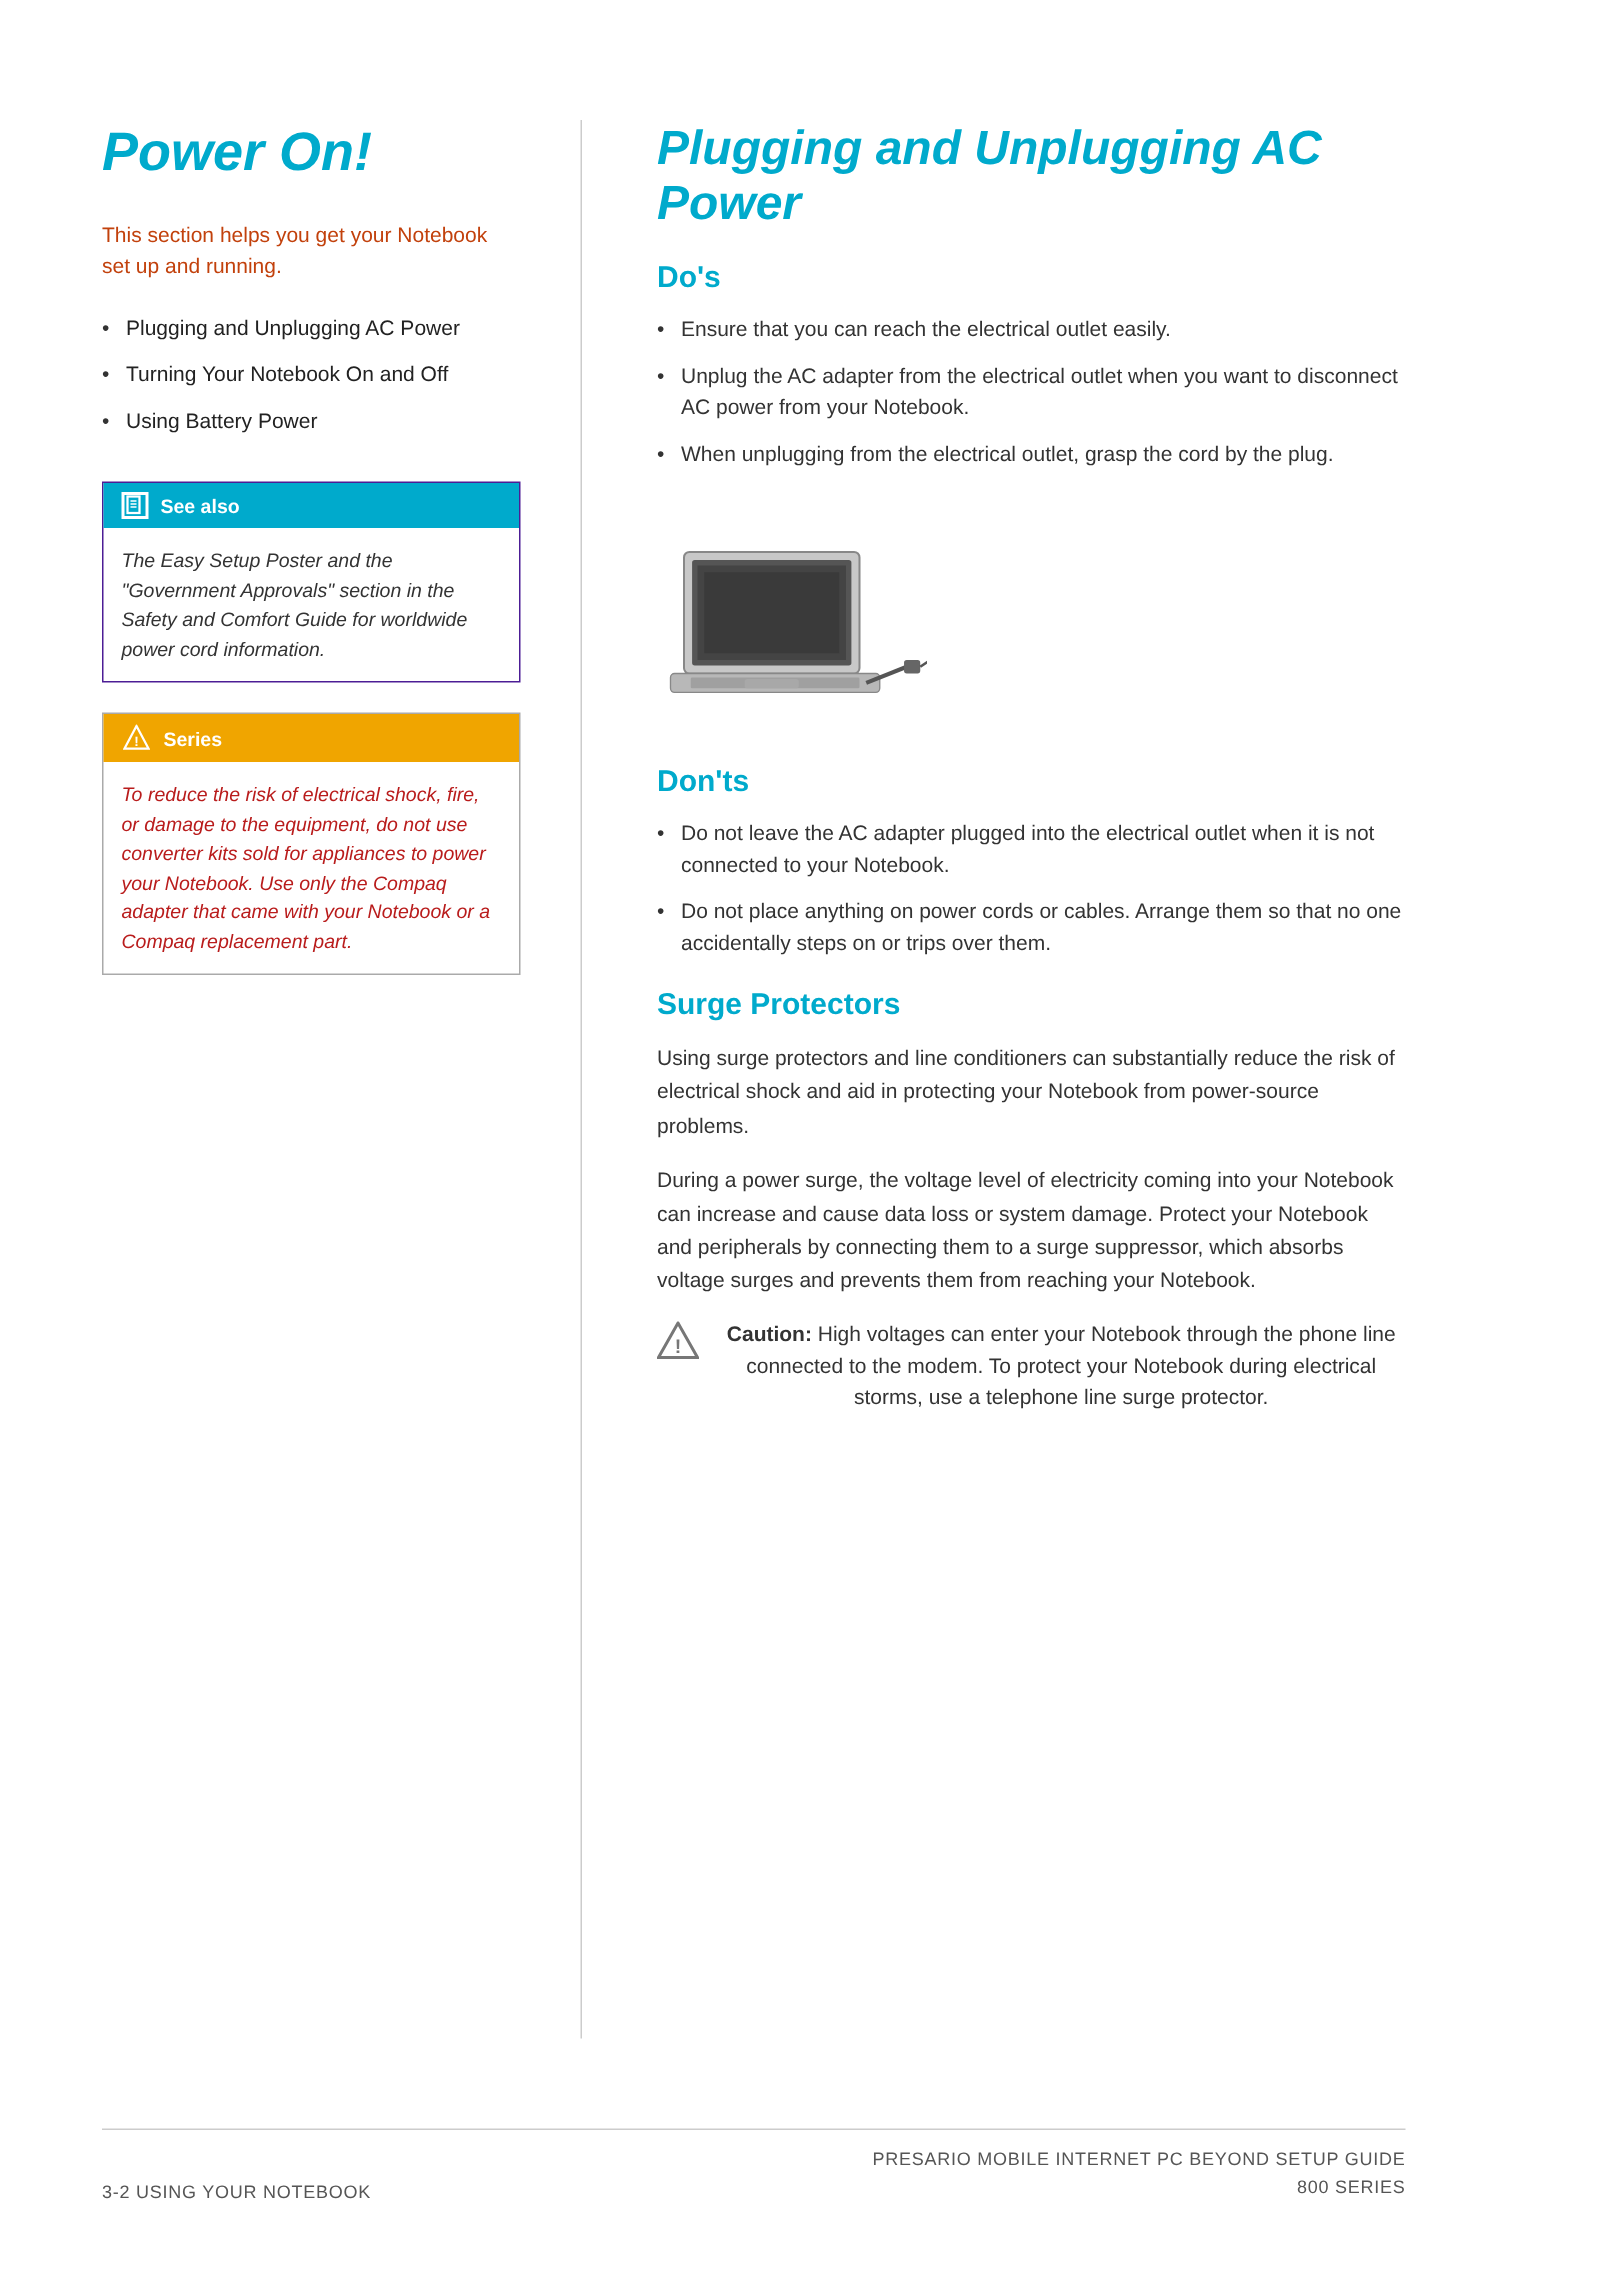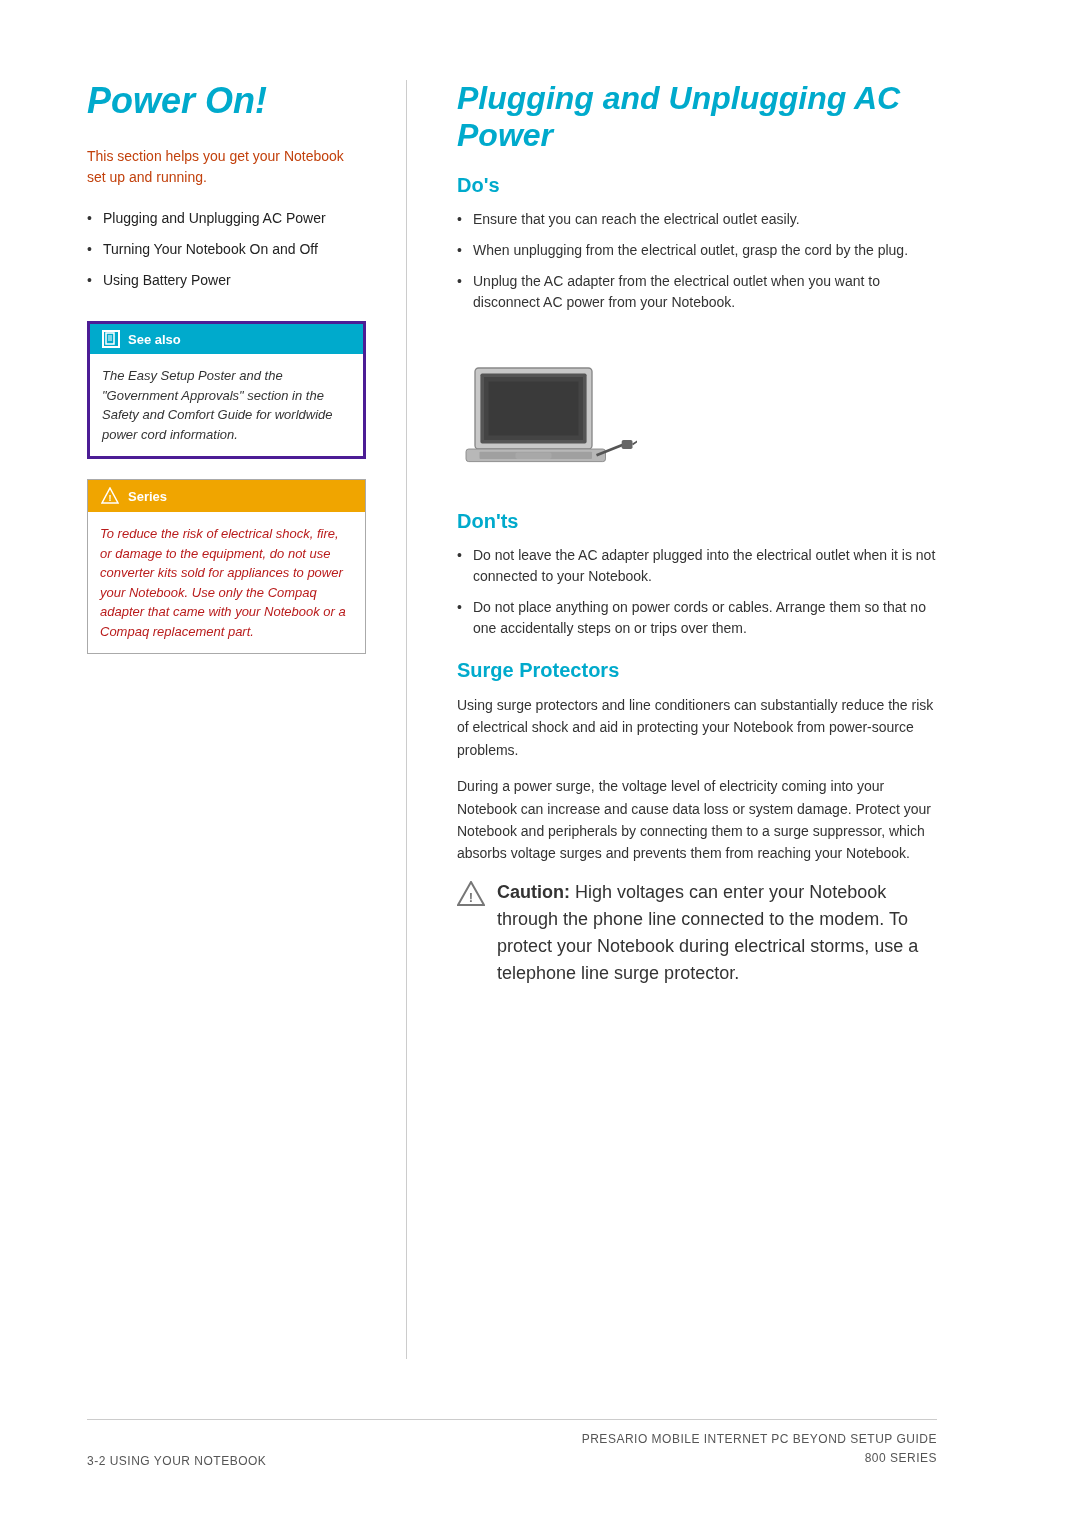--- a/index.html
+++ b/index.html
@@ -8,21 +8,21 @@
       font-family: Arial, Helvetica, sans-serif;
       font-size: 14px;
       color: #222;
       width: 1080px;
       min-height: 1528px;
       position: relative;
     }
     .page {
       width: 997px;
       min-height: 1528px;
-      padding: 80px 60px 60px 87px;
+      padding: 80px 60px 60px 68px;
       display: flex;
       flex-direction: column;
     }
     .content-area {
       display: flex;
       flex-direction: row;
       gap: 0;
       flex: 1;
     }
     
@@ -80,21 +80,21 @@
       line-height: 1.5;
     }
     .bullet-list li::before {
       content: "•";
       position: absolute;
       left: 0;
       color: #333;
     }
     
     .see-also-box {
-      border: 3px solid #4c1d95;
+      border: 1px solid #4c1d95;
       margin-bottom: 20px;
       background: #fff;
     }
     .see-also-header {
       background: #00aacc;
       color: #fff;
       padding: 6px 12px;
       font-size: 13px;
       font-weight: bold;
       display: flex;
@@ -183,23 +183,24 @@
     }
     
     .caution-box {
       display: flex;
       flex-direction: row;
       gap: 12px;
       align-items: flex-start;
       margin-top: 10px;
     }
     .caution-text {
-      font-size: 18px;
-      line-height: 1.5;
-      color: #333;
+      font-size: 14px;
+      line-height: 1.5;
+      color: #333;
+      text-align: center;
     }
     .caution-text strong {
       font-weight: bold;
     }
     
     .page-footer {
       margin-top: 60px;
       display: flex;
       flex-direction: row;
       justify-content: space-between;
@@ -269,22 +270,22 @@
     </div>
 
     <div class="right-col">
       <h1 class="section-title-right">Plugging and Unplugging AC Power</h1>
 
       <div class="dos-section">
         <h2 class="sub-heading">Do's</h2>
         <div class="dos-bullet-area">
           <ul class="dos-bullet-list right-bullet-list">
             <li><span>Ensure that you can reach the electrical outlet easily.</span></li>
+            <li><span>Unplug the AC adapter from the electrical outlet when you want to disconnect AC power from your Notebook.</span></li>
             <li><span>When unplugging from the electrical outlet, grasp the cord by the plug.</span></li>
-            <li><span>Unplug the AC adapter from the electrical outlet when you want to disconnect AC power from your Notebook.</span></li>
           </ul>
 
           <div class="laptop-image">
             <svg class="laptop-svg" viewBox="0 0 200 140" xmlns="http://www.w3.org/2000/svg">
 
               <rect x="20" y="10" width="130" height="90" rx="4" ry="4" fill="#c8c8c8" stroke="#888" stroke-width="1.5"></rect>
               <rect x="26" y="16" width="118" height="78" rx="2" ry="2" fill="#555"></rect>
 
               <rect x="30" y="20" width="110" height="70" fill="#444"></rect>
               <rect x="35" y="25" width="100" height="60" fill="#3a3a3a"></rect>

